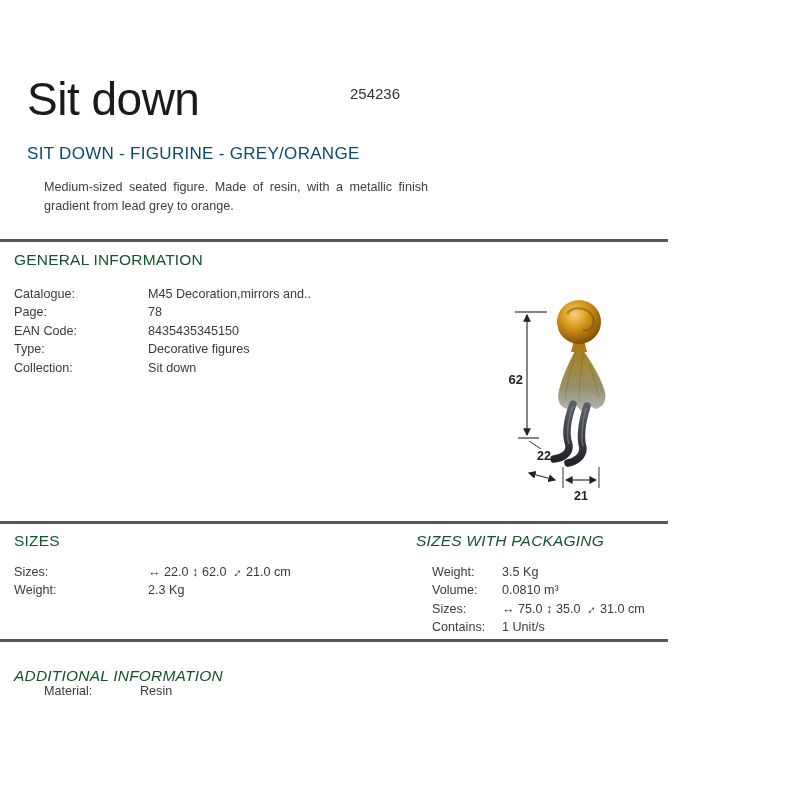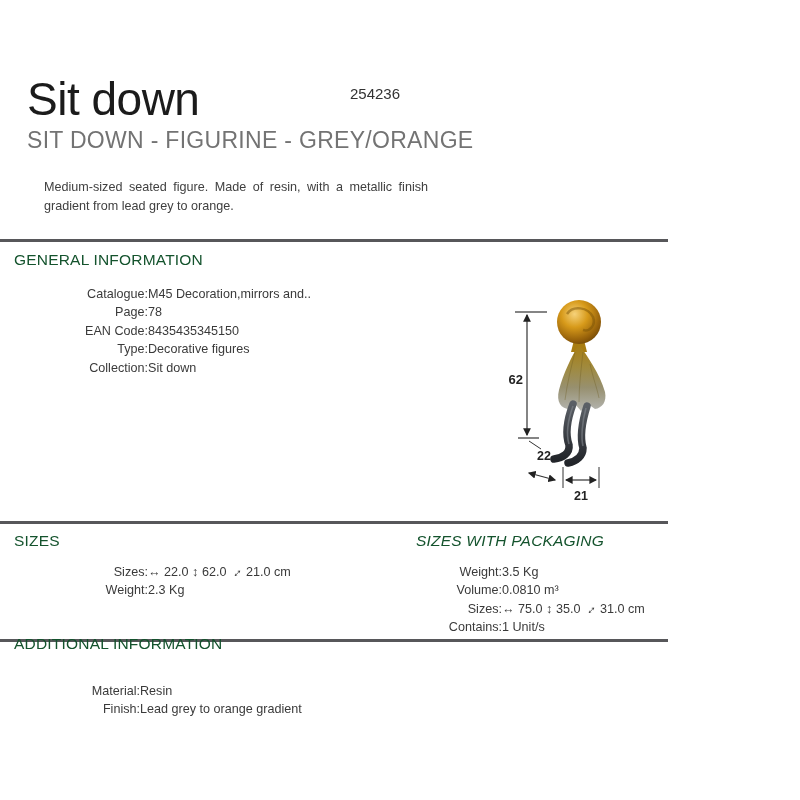--- a/index.html
+++ b/index.html
@@ -6,36 +6,36 @@
   .page {
     position:relative; width:668px; height:800px; background:#ffffff;
     font-family:"Liberation Sans", sans-serif; color:#3a3a3a; overflow:hidden;
   }
   .title {
     position:absolute; left:27px; top:76px; font-size:46px; line-height:1;
     font-weight:400; color:#1b1b1b; letter-spacing:-0.5px; margin:0;
   }
   .code { position:absolute; left:350px; top:85px; font-size:15px; color:#333333;text-align:center; }
   .subtitle {
-    position:absolute; left:27px; top:127px; font-size:23px;
-    color:#737373; letter-spacing:0.3px;
+    position:absolute; left:27px; top:144px; font-size:17px;
+    color:#0c4a6e; letter-spacing:0.3px;
   }
   .desc {
     position:absolute; left:28px; top:162px; width:384px;
     font-size:12.6px; line-height:19px; color:#404040; text-align:justify; margin:16px;
   }
   .divider { position:absolute; left:0; width:797px; height:3px; background:#57575a; }
   .divider.d1 { top:239px; }
   .divider.d2 { top:521px; }
   .divider.d3 { top:639px; }
   .h-section {
     position:absolute; font-size:15.5px; font-weight:400;
     color:#14532d; letter-spacing:0.2px;
   }
-  .rows { position:absolute; font-size:12.6px; line-height:18.4px; color:#3a3a3a;text-align:right; }
+  .rows { position:absolute; font-size:12.6px; line-height:18.4px; color:#3a3a3a; }
   .row { display:flex; }
   .row .lbl { flex:0 0 auto; }
   .rows.general .lbl, .rows.sizes-left .lbl { width:134px; }
   .rows.packaging .lbl { width:70px; }
   .rows.additional .lbl { width:96px;margin-left:30px; }
   .diag { display:inline-block; transform:rotate(-45deg); }
   .diagram { position:absolute; left:495px; top:288px; width:180px; height:225px; }
   .diagram text { font-family:"Liberation Sans", sans-serif; font-weight:700; fill:#222222; }
 </style>
 </head>
@@ -178,25 +178,21 @@
       </span>
     </div>
     <div class="row">
       <span class="lbl">Contains:</span>
       <span class="val">1 Unit/s</span>
     </div>
   </div>
 
   <div class="divider d3"></div>
 
-  <div class="h-section" style="left:14px; top:635px;">ADDITIONAL INFORMATION</div>
+  <div class="h-section" style="left:14px; top:667px;font-style:italic;">ADDITIONAL INFORMATION</div>
   <div class="rows additional" style="left:14px; top:682px;">
     <div class="row">
       <span class="lbl">Material:</span>
       <span class="val">Resin</span>
-    </div>
-    <div class="row">
-      <span class="lbl">Finish:</span>
-      <span class="val">Lead grey to orange gradient</span>
     </div>
   </div>
 
 </div>
 
 </body></html>

